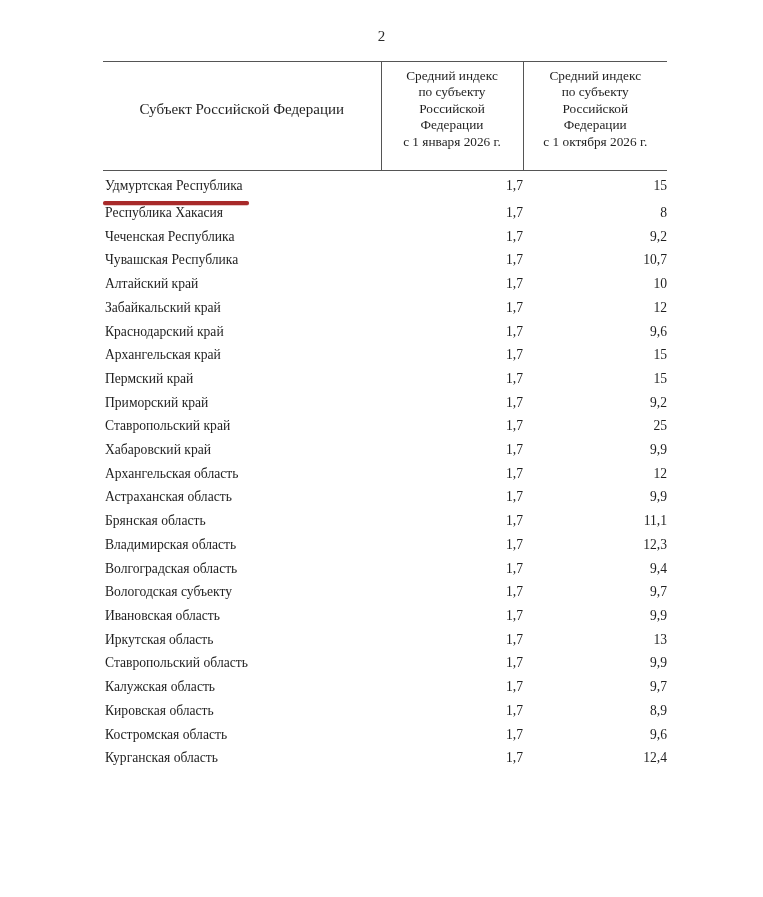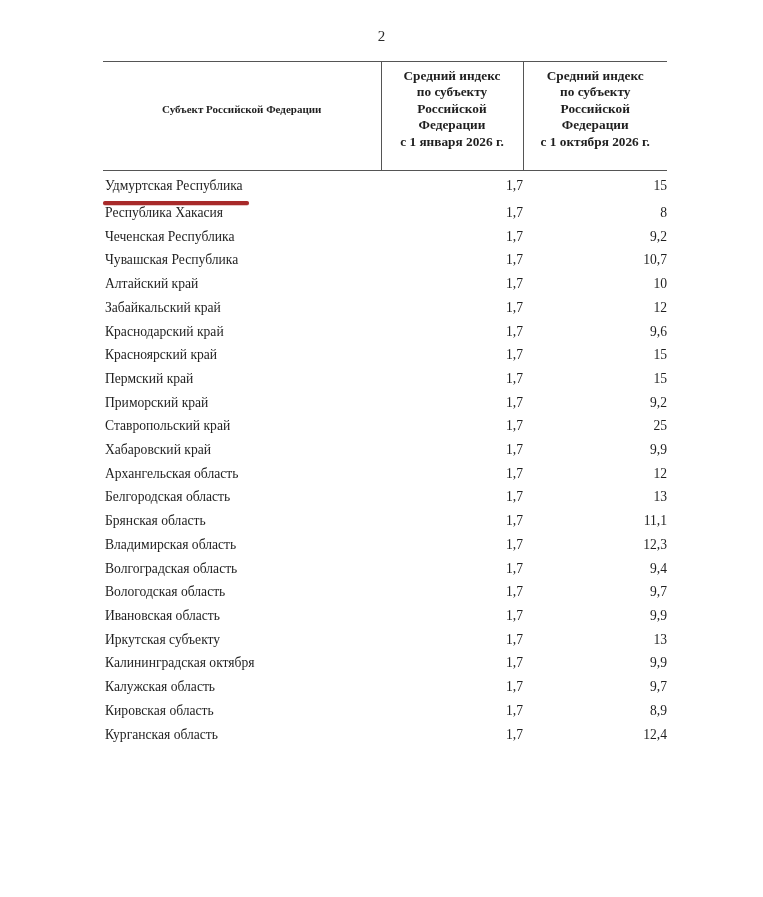--- a/index.html
+++ b/index.html
@@ -50,32 +50,32 @@
   .doc-table col.c-subject { width: 278px; }
   .doc-table col.c-val1    { width: 142px; }
   .doc-table col.c-val2    { width: 144px; }
 
   
   .doc-table thead tr {
     border-top: 1.3px solid #555555;
     border-bottom: 1.3px solid #555555;
   }
   .doc-table thead th {
-    font-weight: bold;
+    font-weight: normal;
     font-size: 13.3px;
     line-height: 16.4px;
     color: #1f1f1f;
     padding: 6px 4px 20px 4px;
     vertical-align: middle;
     text-align: center;
   }
   .doc-table thead th.subject-head {
     vertical-align: middle;
     text-align: center;
-    font-size: 11px;
+    font-size: 15px;
   }
   .doc-table thead th.ruled {
     border-left: 1.2px solid #555555;
   }
 
   .head-line { display: block; white-space: nowrap; }
 
   
   .doc-table tbody td {
     font-size: 13.6px;
@@ -178,21 +178,21 @@
           <td class="subject"><span class="subject-text">Забайкальский край</span></td>
           <td class="value">1,7</td>
           <td class="value">12</td>
         </tr>
         <tr>
           <td class="subject"><span class="subject-text">Краснодарский край</span></td>
           <td class="value">1,7</td>
           <td class="value">9,6</td>
         </tr>
         <tr>
-          <td class="subject"><span class="subject-text">Красноярский край</span></td>
+          <td class="subject"><span class="subject-text">Архангельская край</span></td>
           <td class="value">1,7</td>
           <td class="value">15</td>
         </tr>
         <tr>
           <td class="subject"><span class="subject-text">Пермский край</span></td>
           <td class="value">1,7</td>
           <td class="value">15</td>
         </tr>
         <tr>
           <td class="subject"><span class="subject-text">Приморский край</span></td>
@@ -208,68 +208,73 @@
           <td class="subject"><span class="subject-text">Хабаровский край</span></td>
           <td class="value">1,7</td>
           <td class="value">9,9</td>
         </tr>
         <tr>
           <td class="subject"><span class="subject-text">Архангельская область</span></td>
           <td class="value">1,7</td>
           <td class="value">12</td>
         </tr>
         <tr>
-          <td class="subject"><span class="subject-text">Белгородская область</span></td>
+          <td class="subject"><span class="subject-text">Астраханская область</span></td>
+          <td class="value">1,7</td>
+          <td class="value">9,9</td>
+        </tr>
+        <tr>
+          <td class="subject"><span class="subject-text">Брянская область</span></td>
+          <td class="value">1,7</td>
+          <td class="value">11,1</td>
+        </tr>
+        <tr>
+          <td class="subject"><span class="subject-text">Владимирская область</span></td>
+          <td class="value">1,7</td>
+          <td class="value">12,3</td>
+        </tr>
+        <tr>
+          <td class="subject"><span class="subject-text">Волгоградская область</span></td>
+          <td class="value">1,7</td>
+          <td class="value">9,4</td>
+        </tr>
+        <tr>
+          <td class="subject"><span class="subject-text">Вологодская субъекту</span></td>
+          <td class="value">1,7</td>
+          <td class="value">9,7</td>
+        </tr>
+        <tr>
+          <td class="subject"><span class="subject-text">Ивановская область</span></td>
+          <td class="value">1,7</td>
+          <td class="value">9,9</td>
+        </tr>
+        <tr>
+          <td class="subject"><span class="subject-text">Иркутская область</span></td>
           <td class="value">1,7</td>
           <td class="value">13</td>
         </tr>
         <tr>
-          <td class="subject"><span class="subject-text">Брянская область</span></td>
-          <td class="value">1,7</td>
-          <td class="value">11,1</td>
-        </tr>
-        <tr>
-          <td class="subject"><span class="subject-text">Владимирская область</span></td>
-          <td class="value">1,7</td>
-          <td class="value">12,3</td>
-        </tr>
-        <tr>
-          <td class="subject"><span class="subject-text">Волгоградская область</span></td>
-          <td class="value">1,7</td>
-          <td class="value">9,4</td>
-        </tr>
-        <tr>
-          <td class="subject"><span class="subject-text">Вологодская область</span></td>
+          <td class="subject"><span class="subject-text">Ставропольский область</span></td>
+          <td class="value">1,7</td>
+          <td class="value">9,9</td>
+        </tr>
+        <tr>
+          <td class="subject"><span class="subject-text">Калужская область</span></td>
           <td class="value">1,7</td>
           <td class="value">9,7</td>
         </tr>
         <tr>
-          <td class="subject"><span class="subject-text">Ивановская область</span></td>
-          <td class="value">1,7</td>
-          <td class="value">9,9</td>
-        </tr>
-        <tr>
-          <td class="subject"><span class="subject-text">Иркутская субъекту</span></td>
-          <td class="value">1,7</td>
-          <td class="value">13</td>
-        </tr>
-        <tr>
-          <td class="subject"><span class="subject-text">Калининградская октября</span></td>
-          <td class="value">1,7</td>
-          <td class="value">9,9</td>
-        </tr>
-        <tr>
-          <td class="subject"><span class="subject-text">Калужская область</span></td>
-          <td class="value">1,7</td>
-          <td class="value">9,7</td>
-        </tr>
-        <tr>
           <td class="subject"><span class="subject-text">Кировская область</span></td>
           <td class="value">1,7</td>
           <td class="value">8,9</td>
+        </tr>
+        <tr>
+          <td class="subject"><span class="subject-text">Костромская область</span></td>
+          <td class="value">1,7</td>
+          <td class="value">9,6</td>
         </tr>
         <tr>
           <td class="subject"><span class="subject-text">Курганская область</span></td>
           <td class="value">1,7</td>
           <td class="value">12,4</td>
         </tr>
       </tbody>
   </table>
 
 </div>

